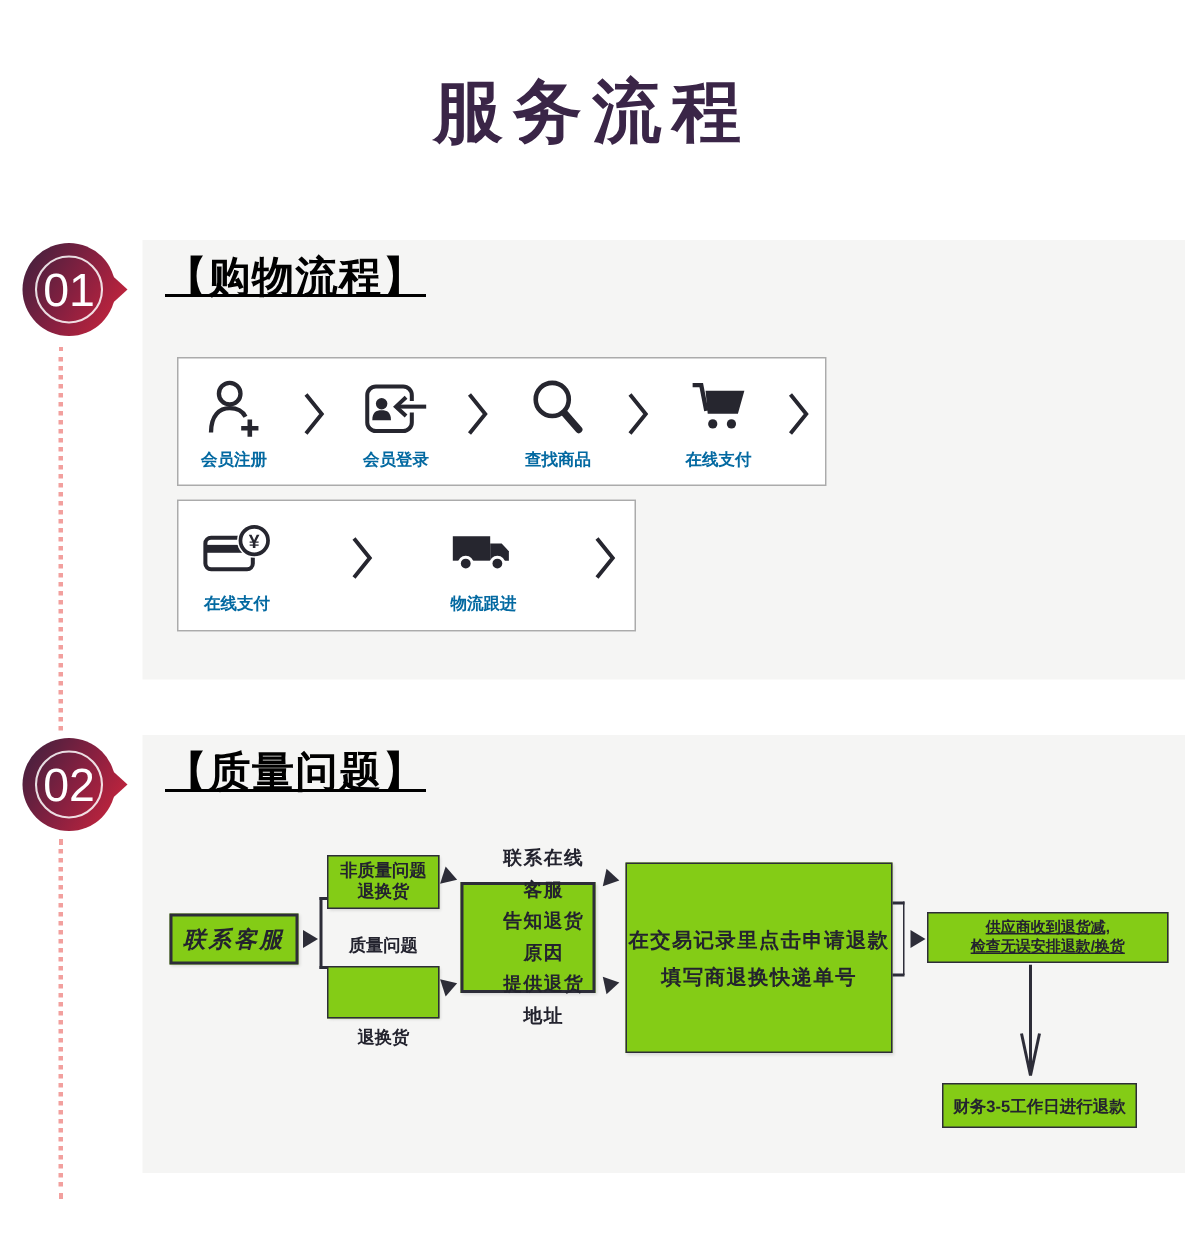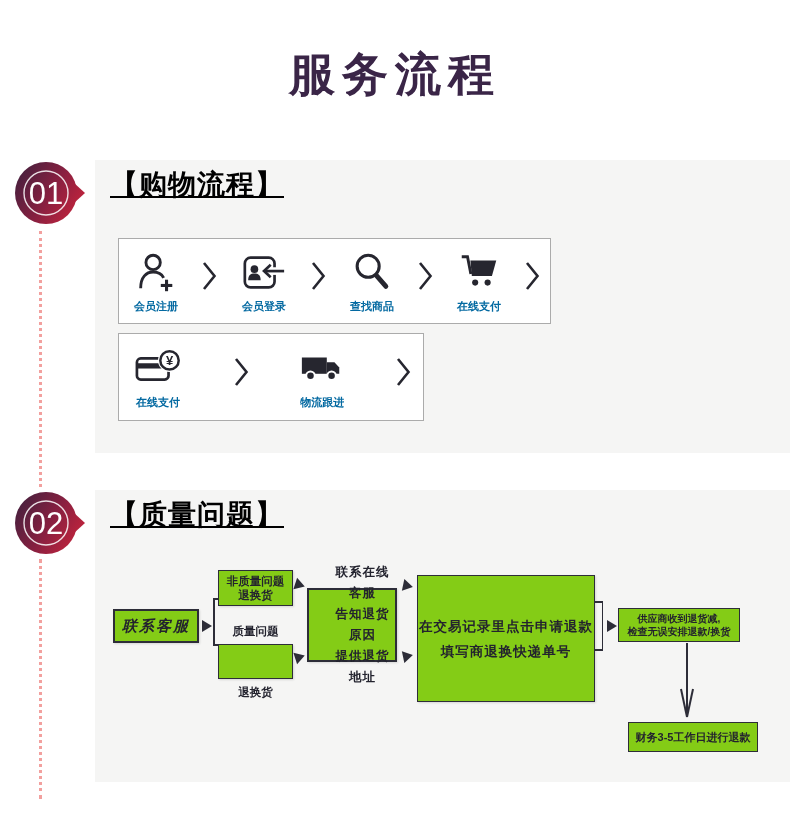--- a/index.html
+++ b/index.html
@@ -34,22 +34,22 @@
   .flow-box{background:#84cc16;border:1.5px solid #2d2d38;box-sizing:border-box;
     display:flex;flex-direction:column;align-items:center;justify-content:center;
     font-weight:bold;color:#23232e;text-align:center;box-shadow:1px 1px 2px rgba(0,0,0,0.12);}
   .fb-contact{left:113px;top:609px;width:86px;height:34px;border-width:2px;
     font-size:15px;letter-spacing:2px;font-style:italic;}
   .fb-branch-top{left:218px;top:570px;width:75px;height:36px;font-size:11.5px;line-height:14.5px;}
   .fb-branch-bottom{left:218px;top:644px;width:75px;height:35px;font-size:11.5px;line-height:14.5px;gap:46px;}
   .fb-online{left:307px;top:588px;width:90px;height:74px;border-width:2px;
     font-size:12.5px;line-height:21px;letter-spacing:1px;padding-left:21px;}
   .fb-apply{left:417px;top:575px;width:178px;height:127px;font-size:13.5px;line-height:25px;letter-spacing:1px;}
-  .fb-supplier{left:618px;top:608px;width:122px;height:34px;border-width:1px;
-    font-size:10px;line-height:13px;box-shadow:none;}
+  .fb-supplier{left:618px;top:608px;width:161px;height:34px;border-width:1px;
+    font-size:10px;line-height:13px;box-shadow:none;text-decoration:underline;}
   .fb-finance{left:628px;top:722px;width:130px;height:30px;border-width:1px;
     font-size:11px;box-shadow:none;}
 
   .tri-right{width:0;height:0;border-top:6px solid transparent;border-bottom:6px solid transparent;
     border-left:10px solid #2d2d38;}
   .conn{background:#2d2d38;}
 </style>
 </head>
 <body>
 

